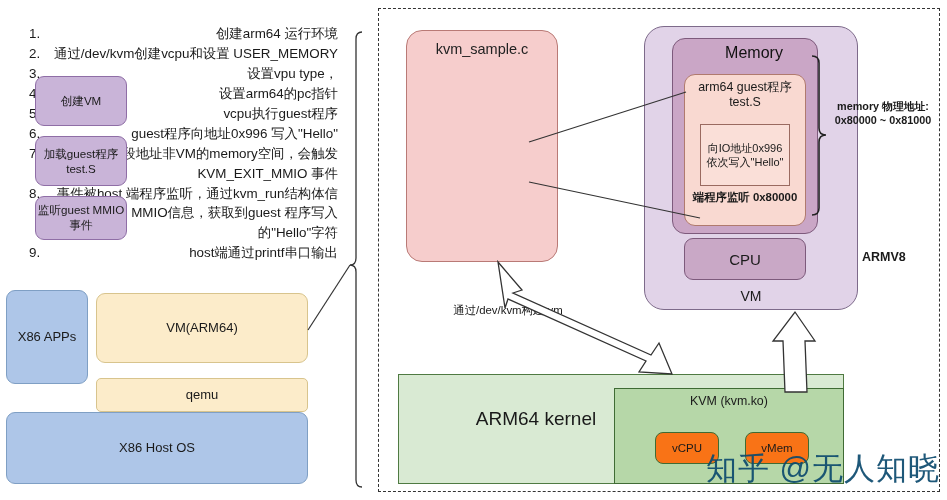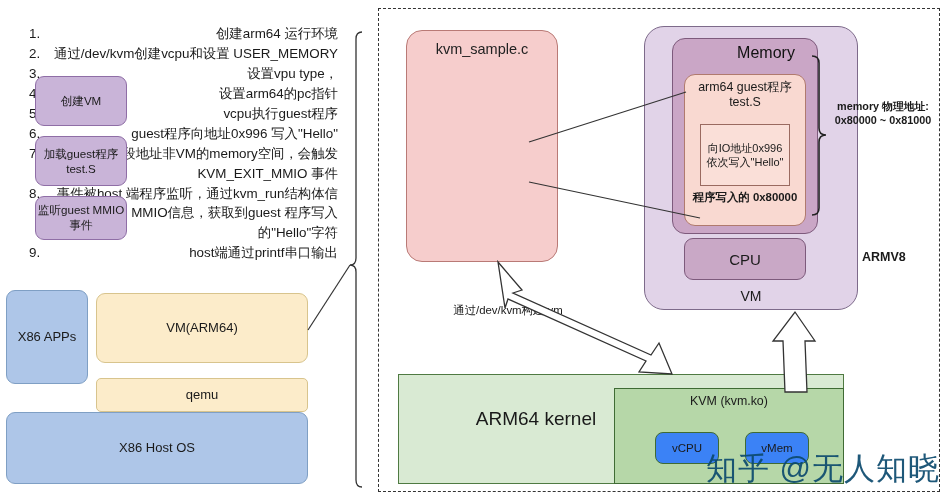--- a/index.html
+++ b/index.html
@@ -43,41 +43,41 @@
   
   #vm-block{left:644px;top:26px;width:214px;height:284px;background:#e1d3e8;
     border:1.4px solid #7d6a8a;border-radius:20px;}
   #vm-label{left:644px;top:288px;width:214px;text-align:center;font-size:14px;}
   #armv8-label{left:862px;top:250px;font-size:12.5px;font-weight:bold;}
   #mem-phys{left:822px;top:99px;width:122px;text-align:center;font-size:10.8px;
     font-weight:bold;line-height:14px;}
 
   #memory-box{left:672px;top:38px;width:146px;height:196px;background:#caa6c6;
     border:1.3px solid #7d5a7c;border-radius:13px;}
-  #memory-title{left:672px;top:44px;width:164px;text-align:center;font-size:16px;color:#111;margin-left:12px;}
+  #memory-title{left:672px;top:44px;width:164px;text-align:center;font-size:16px;color:#111;}
   #guest-box{left:684px;top:74px;width:122px;height:152px;background:#f9d9d1;
     border:1.1px solid #b07a6e;border-radius:11px;}
   #guest-title{left:684px;top:80px;width:122px;text-align:center;font-size:12.4px;line-height:15px;}
   #io-box{left:700px;top:124px;width:90px;height:62px;background:#fadfd8;
     border:1.1px solid #9a6a60;display:flex;align-items:center;justify-content:center;
     text-align:center;font-size:11px;line-height:14.5px;padding:0 4px;}
   #start-addr{left:684px;top:190px;width:122px;text-align:center;font-size:11.4px;
     font-weight:bold;line-height:14.5px;}
   #cpu-box{left:684px;top:238px;width:122px;height:42px;background:#c9a8c6;
     border:1.2px solid #7d5a7c;border-radius:9px;display:flex;align-items:center;
     justify-content:center;font-size:15px;}
 
   
   #kernel{left:398px;top:374px;width:446px;height:110px;background:#d9ead3;
     border:1.4px solid #4f7a42;}
   #kernel-label{left:440px;top:408px;width:192px;text-align:center;font-size:19px;}
   #kvm-ko{left:614px;top:388px;width:230px;height:96px;background:#b6d7a8;
     border:1.3px solid #3f6b34;}
   #kvm-ko-title{left:614px;top:394px;width:230px;text-align:center;font-size:12.4px;}
-  .kbox{background:#3b82f6;border:1.2px solid #3f6b34;border-radius:8px;
+  .kbox{background:#f97316;border:1.2px solid #3f6b34;border-radius:8px;
     display:flex;align-items:center;justify-content:center;font-size:11.5px;}
   #vcpu-box{left:655px;top:432px;width:64px;height:32px;}
   #vmem-box{left:745px;top:432px;width:64px;height:32px;}
 
   
   #arrow-label{left:448px;top:303px;width:120px;text-align:center;
     font-size:11.4px;line-height:15px;}
 
   
   #watermark{left:706px;top:448px;font-size:31px;color:#0c4a6e;opacity:.92;
@@ -115,21 +115,21 @@
 <div class="abs pbox" id="p-create">创建VM</div>
 <div class="abs pbox" id="p-load">加载guest程序test.S</div>
 <div class="abs pbox" id="p-listen">监听guest MMIO事件</div>
 
 <div class="abs" id="vm-block"></div>
 <div class="abs" id="memory-box"></div>
 <div class="abs" id="memory-title">Memory</div>
 <div class="abs" id="guest-box"></div>
 <div class="abs" id="guest-title">arm64 guest程序 test.S</div>
 <div class="abs" id="io-box">向IO地址0x996依次写入"Hello"</div>
-<div class="abs" id="start-addr">程序写入的 0x80000</div>
+<div class="abs" id="start-addr">端程序监听 0x80000</div>
 <div class="abs" id="cpu-box">CPU</div>
 <div class="abs" id="vm-label">VM</div>
 <div class="abs" id="armv8-label">ARMV8</div>
 <div class="abs" id="mem-phys">memory 物理地址: 0x80000 ~ 0x81000</div>
 
 <div class="abs" id="kernel"></div>
 <div class="abs" id="kernel-label">ARM64 kernel</div>
 <div class="abs" id="kvm-ko"></div>
 <div class="abs" id="kvm-ko-title">KVM (kvm.ko)</div>
 <div class="abs kbox" id="vcpu-box">vCPU</div>

